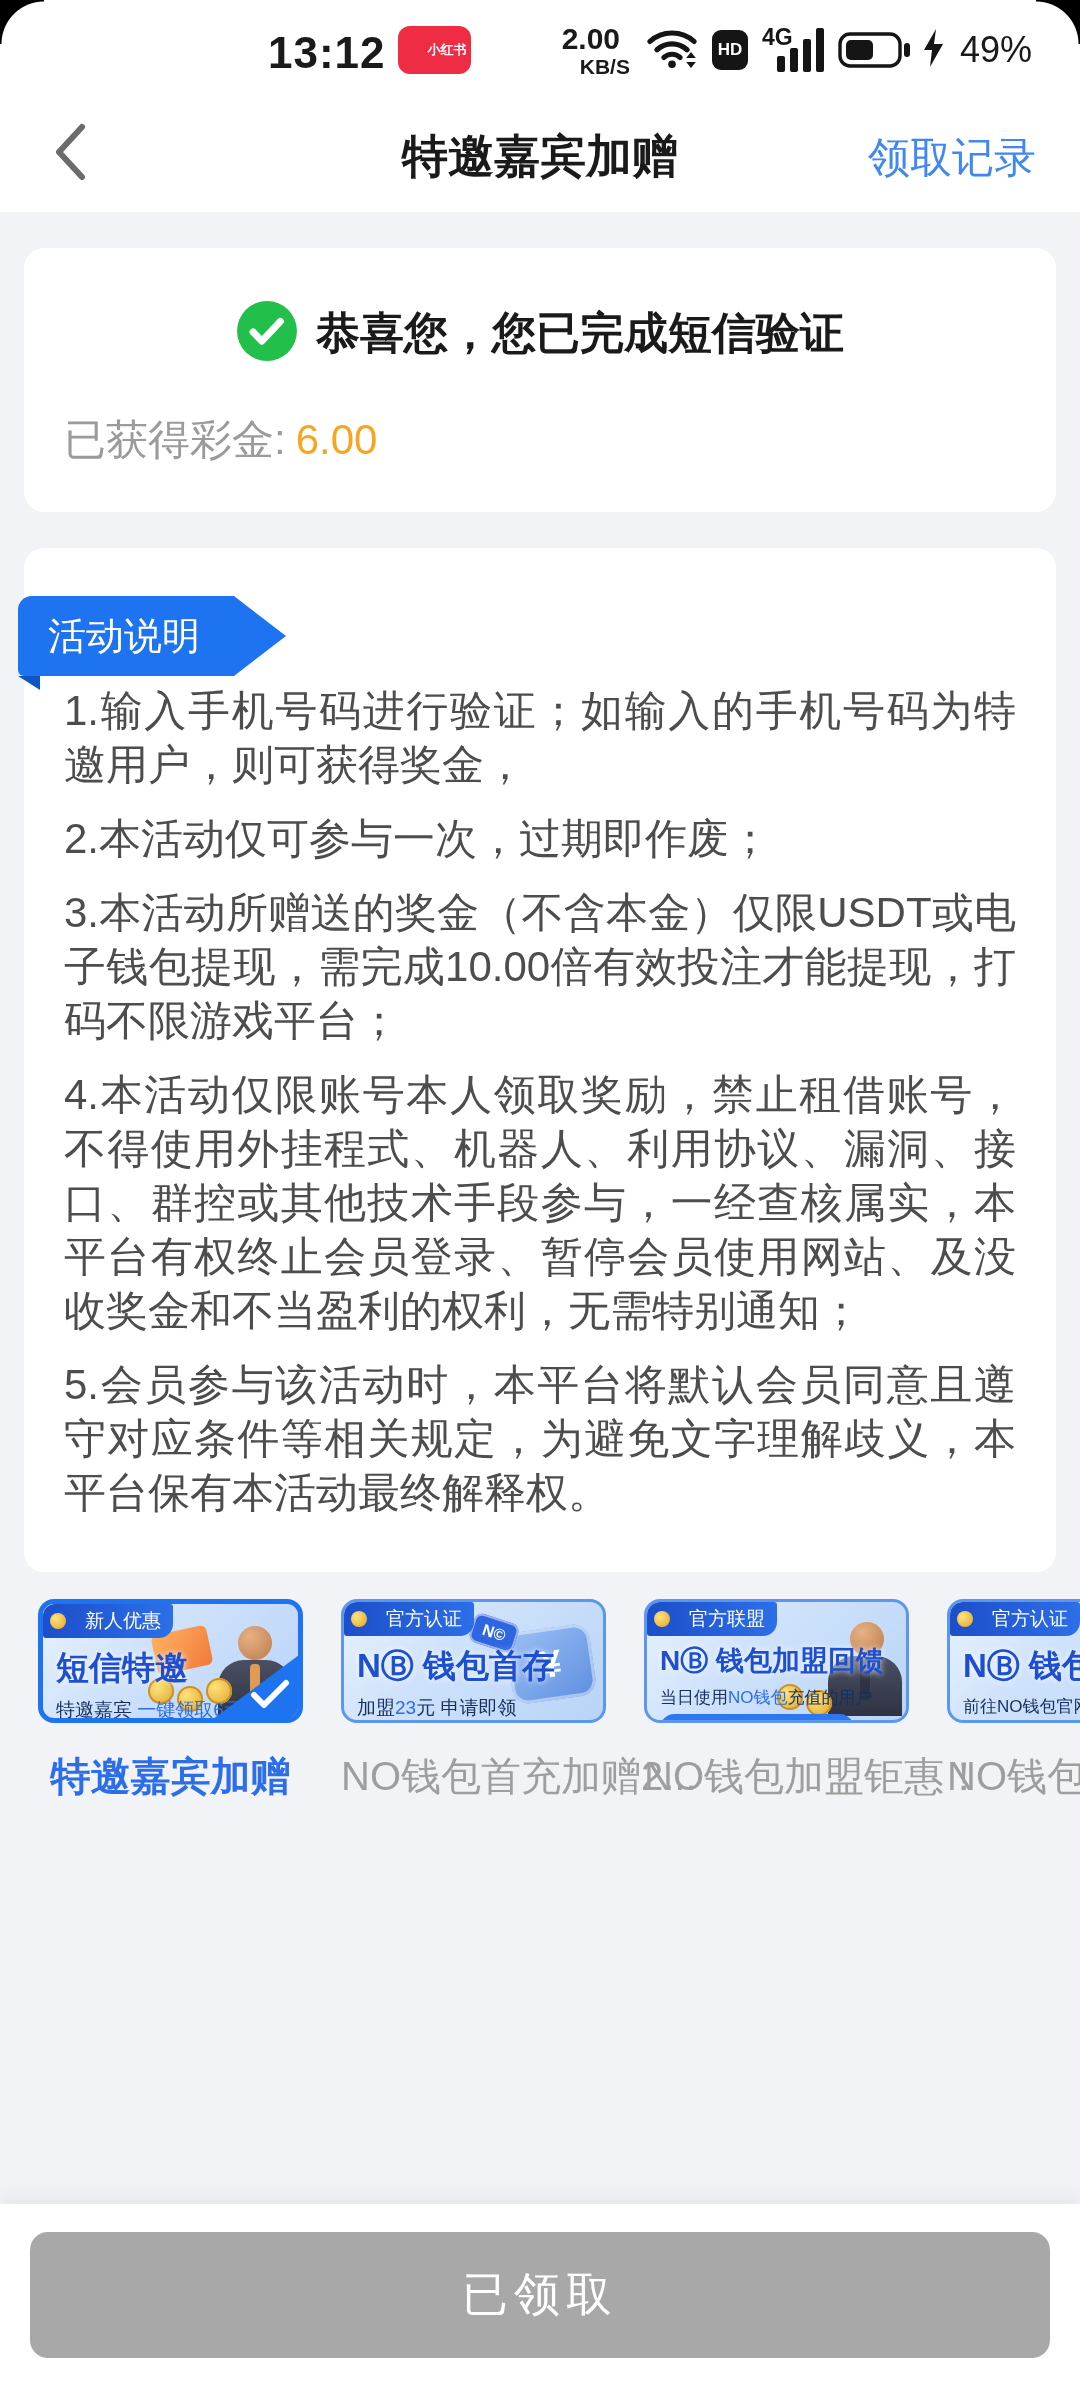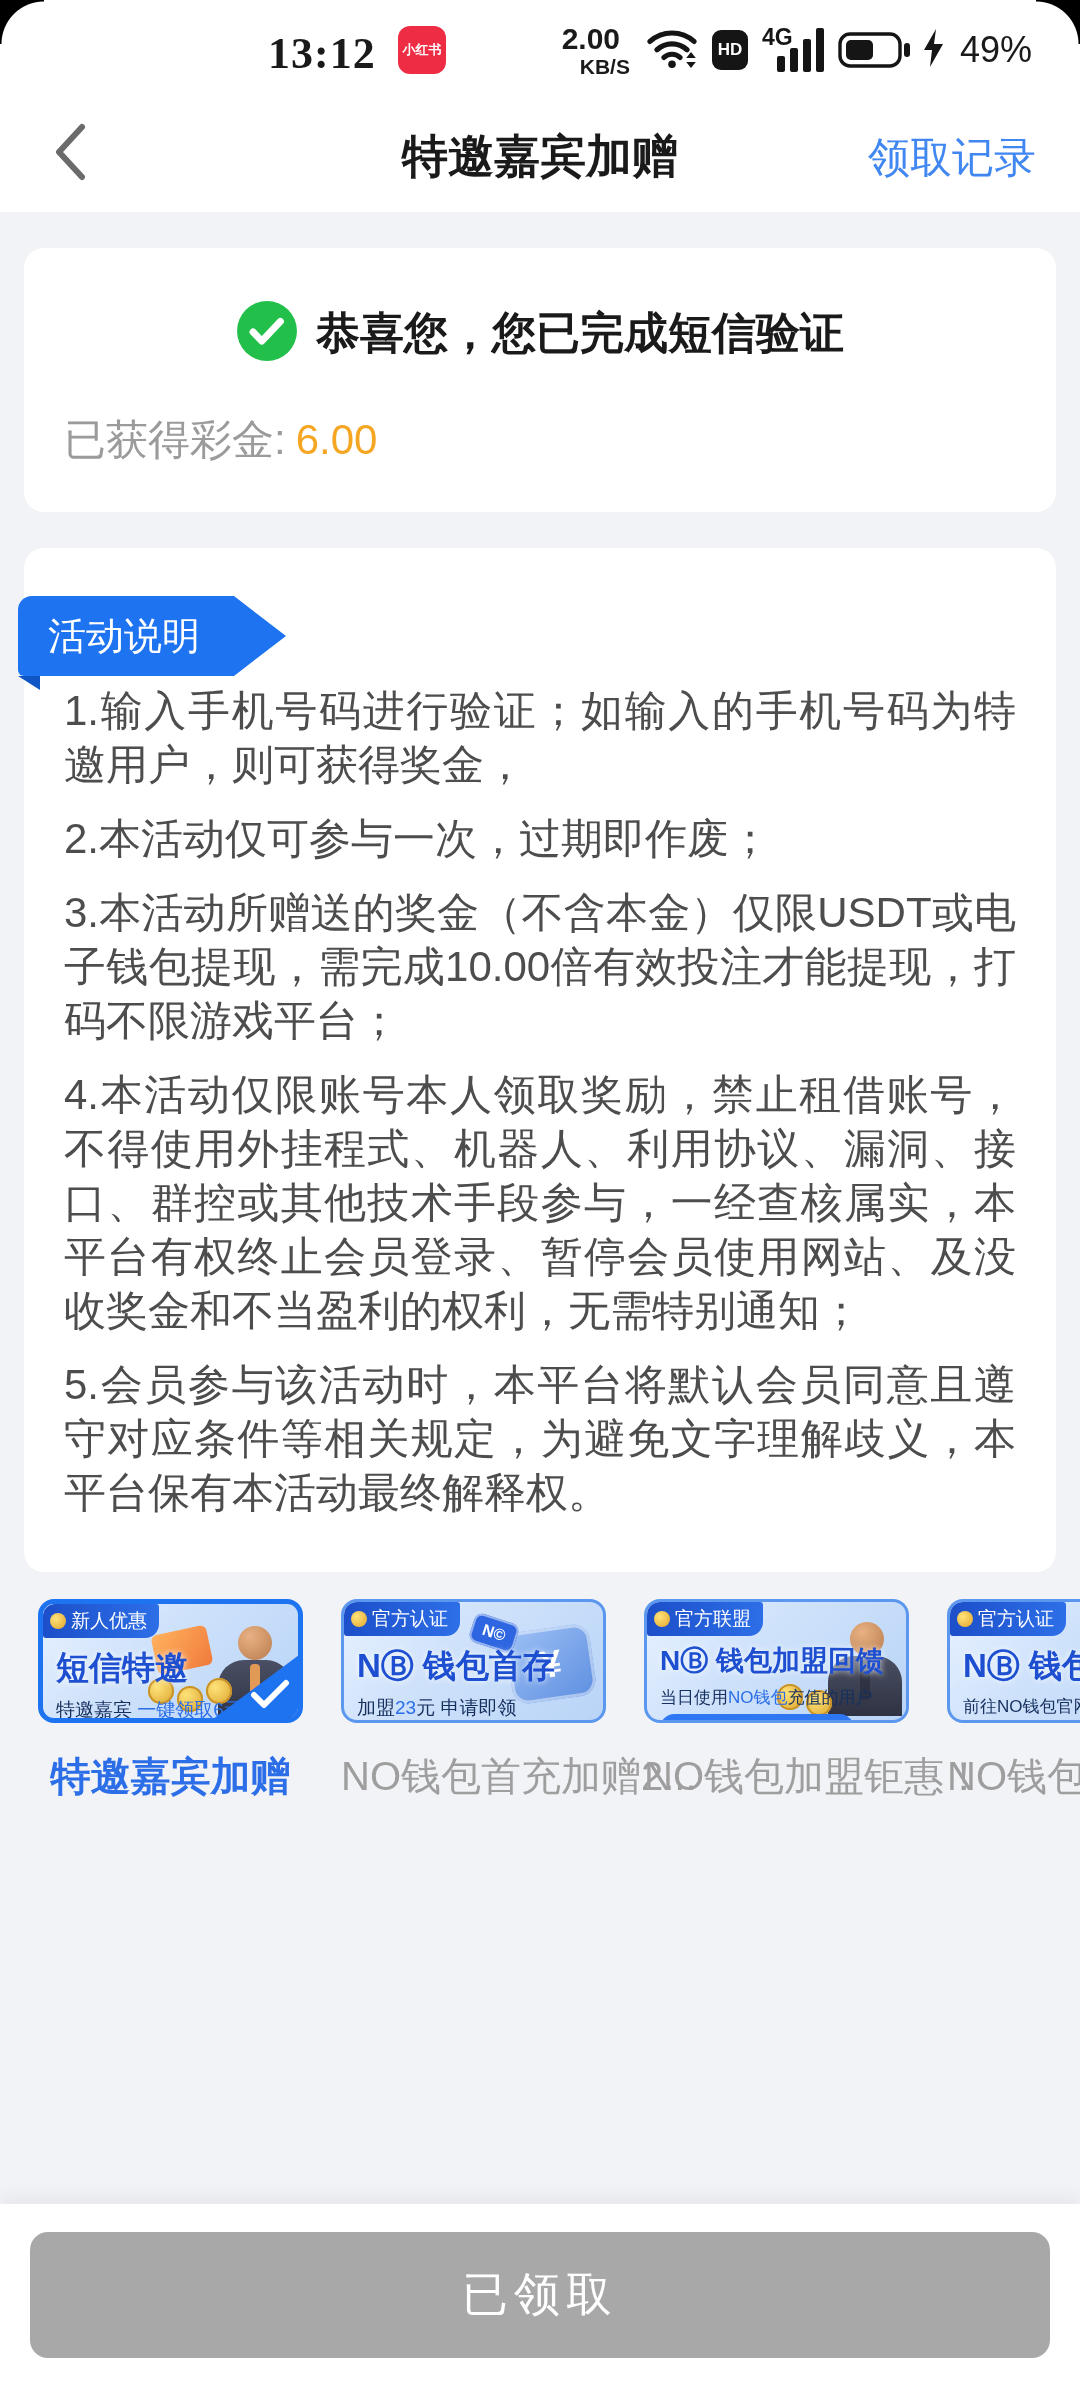--- a/index.html
+++ b/index.html
@@ -9,24 +9,24 @@
     font-family:"Liberation Sans","DejaVu Sans",sans-serif;
     color:#1a1a1a;
   }
   
   .corner{position:absolute;top:0;width:44px;height:44px;z-index:60;pointer-events:none;}
   .corner.tl{left:0;background:radial-gradient(circle 44px at 44px 44px, rgba(0,0,0,0) 42px, #000 43px);}
   .corner.tr{right:0;background:radial-gradient(circle 44px at 0px 44px, rgba(0,0,0,0) 42px, #000 43px);}
 
   
   .status-bar{position:relative;height:100px;background:#fff;}
-  .sb-time{position:absolute;left:268px;top:28px;font-size:44px;font-weight:600;letter-spacing:1px;font-family:Liberation Serif, serif;}
+  .sb-time{position:absolute;left:268px;top:28px;font-size:44px;font-weight:600;letter-spacing:1px;}
   .sb-app{position:absolute;left:398px;top:26px;width:48px;height:48px;border-radius:12px;
     background:#EE2D44;color:#fff;display:flex;align-items:center;justify-content:center;
-    font-size:13px;font-weight:700;}
+    font-size:13px;font-weight:700;padding-left:25px;}
   .sb-right{position:absolute;right:48px;top:18px;display:flex;align-items:center;gap:14px;height:64px;}
   .sb-speed{display:flex;flex-direction:column;align-items:center;line-height:1;margin-right:2px;}
   .sb-speed .v{font-size:30px;font-weight:700;}
   .sb-speed .u{font-size:21px;font-weight:600;margin-top:2px;margin-left:28px;}
   .sb-pct{font-size:36px;font-weight:500;}
   .hd-badge{background:#151515;color:#fff;border-radius:9px;width:36px;height:40px;
     display:flex;align-items:center;justify-content:center;font-size:17px;font-weight:800;}
   .sig{position:relative;width:62px;height:48px;}
   .sig .gen{position:absolute;left:0;top:-2px;font-size:23px;font-weight:700;color:#151515;}
   .sig .bars{position:absolute;right:0;bottom:2px;display:flex;align-items:flex-end;gap:5px;}
@@ -59,21 +59,21 @@
   .rules p{margin:0 0 20px;font-size:42px;line-height:54px;color:#4d4d4d;text-align:justify;}
   .rules p:last-child{margin-bottom:18px;}
 
   
   .promo-row{display:flex;gap:38px;padding-left:38px;margin-top:27px;}
   .promo{flex:none;width:265px;}
   .banner{position:relative;width:265px;height:124px;border-radius:16px;box-sizing:border-box;
     border:3px solid #5B97EE;overflow:hidden;
     background:linear-gradient(135deg,#e8f2ff 0%,#cfe2fb 40%,#b9d4f7 100%);}
   .promo.selected .banner{border:5px solid var(--accent-blue);}
-  .badge{position:absolute;top:0;left:0;display:flex;align-items:center;gap:5px;
+  .badge{position:absolute;top:0;left:0;display:flex;align-items:center;gap:19px;
     background:linear-gradient(90deg,#1c4fc9,#2d6fe8);color:#fff;font-size:19px;
     padding:4px 12px 4px 7px;border-radius:12px 3px 14px 3px;z-index:3;white-space:nowrap;}
   .badge .coin{width:16px;height:16px;border-radius:50%;background:radial-gradient(circle at 35% 35%,#ffe37a,#e2a42a);}
   .b-title{position:relative;z-index:2;margin:42px 0 0 13px;font-size:33px;font-weight:800;
     color:#1d4fd0;text-shadow:0 0 6px rgba(255,255,255,.9);white-space:nowrap;}
   .b-title.small{font-size:28px;margin-top:40px;}
   .b-sub{position:relative;z-index:2;margin:6px 0 0 13px;font-size:19px;color:#16305e;white-space:nowrap;}
   .b-sub .hl{color:#2b6ee8;}
   .b-pill{position:relative;z-index:2;display:inline-block;margin:5px 0 0 13px;padding:3px 12px;
     background:#2e77f2;border-radius:999px;font-size:17px;color:#ffe788;white-space:nowrap;}

